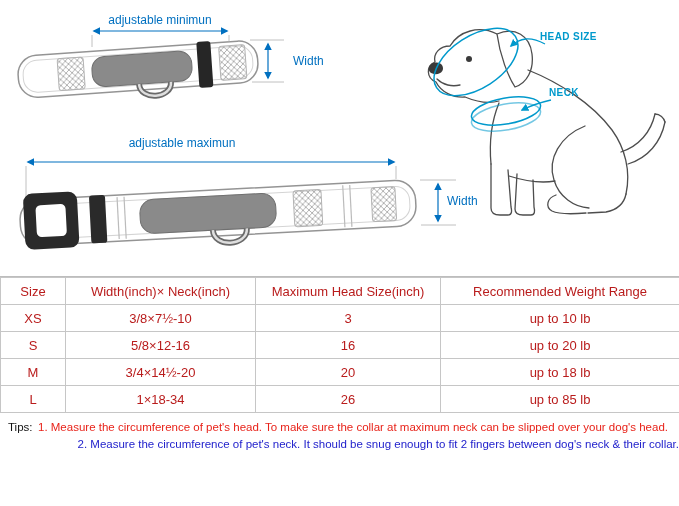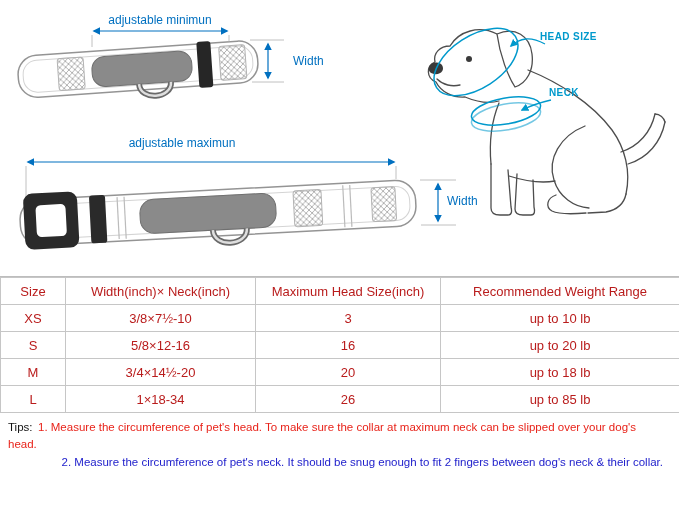--- a/index.html
+++ b/index.html
@@ -18,21 +18,21 @@
   .table-title { font-size:13px; color:#111; padding:7px 10px 6px 10px; }
 
   table.size-table { width:100%; border-collapse:collapse; table-layout:fixed; }
   table.size-table th, table.size-table td {
     border:1px solid #c6c6c6; height:27px; text-align:center;
     font-size:13px; font-weight:normal; color:#b91c1c; padding:0 4px;
   }
   col.c-size { width:65px; } col.c-width { width:190px; }
   col.c-head { width:185px; } col.c-weight { width:239px; }
 
-  .tips { padding:6px 16px 0 8px; font-size:11.5px; line-height:1.5; }
+  .tips { padding:6px 0 0 8px; font-size:11.5px; line-height:1.5; }
   .tips-label { color:#111; display:inline-block; width:30px; }
   .tip-red { color:#e8231a; }
   .tips-line2 { padding-left:38px;text-align:right; }
   .tip-blue { color:#2222cc; }
 </style>
 </head>
 <body>
 
 <div class="page">
 

